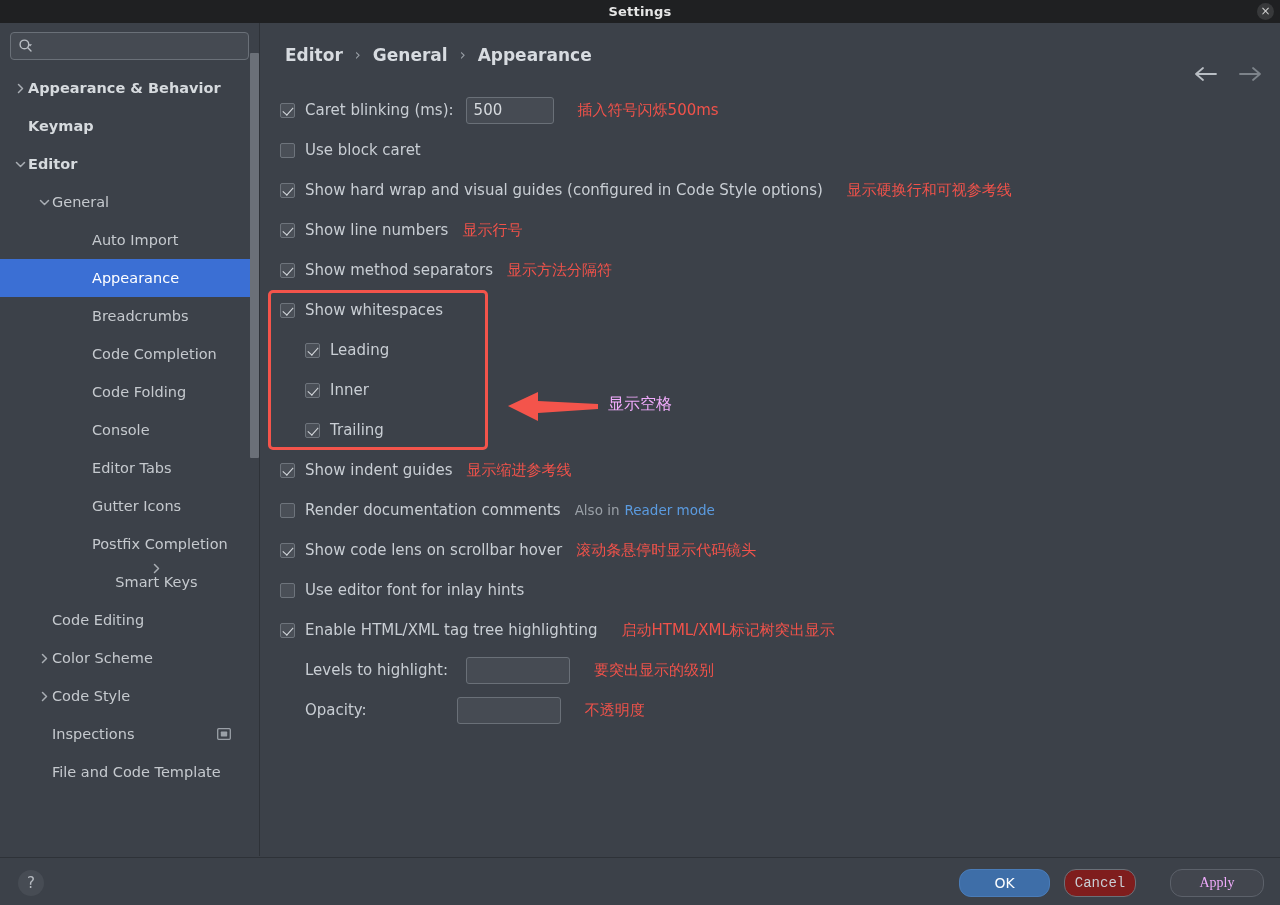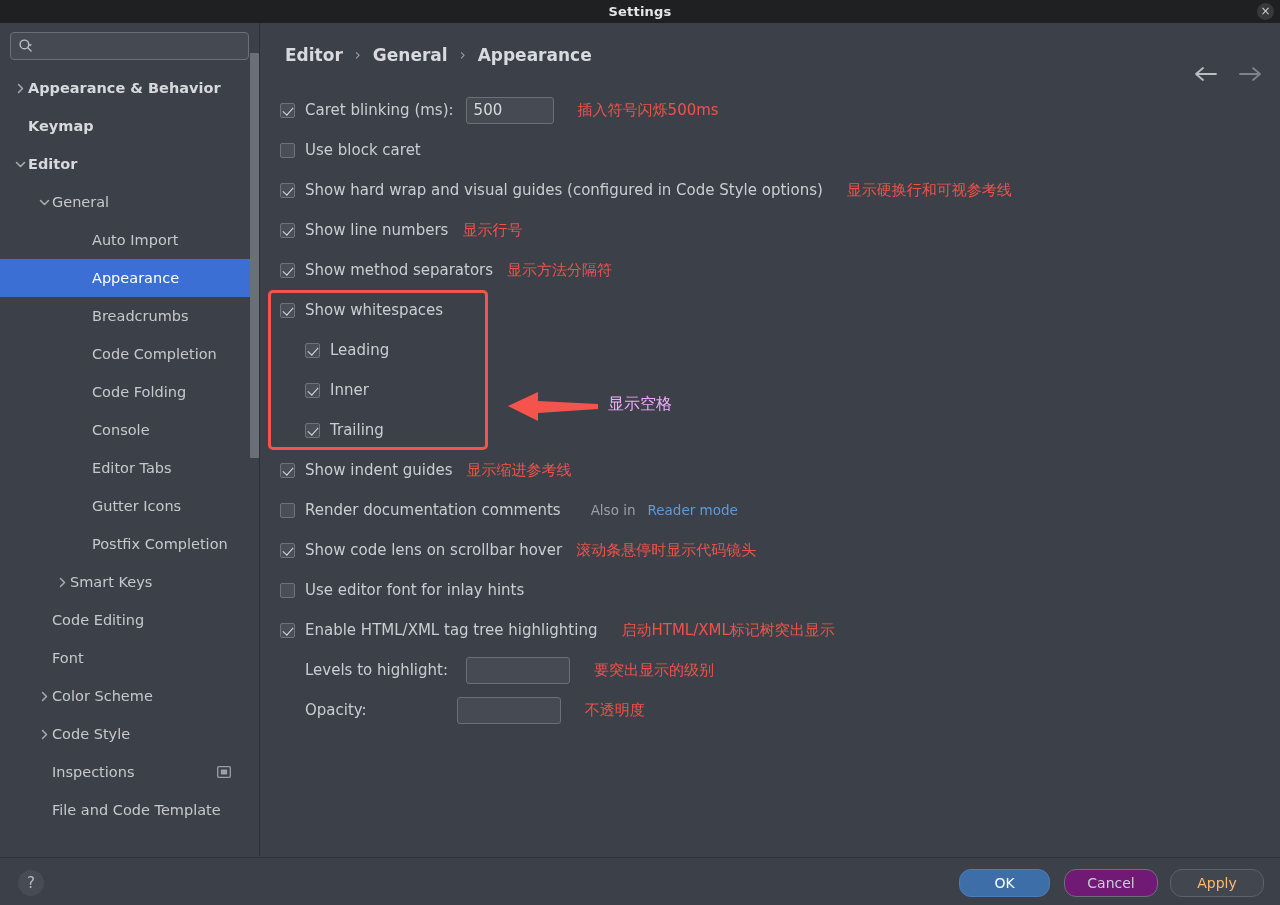--- a/index.html
+++ b/index.html
@@ -64,21 +64,21 @@
   .tree-item .twisty {
     width: 16px; display: inline-flex; align-items: center; justify-content: center;
     color: #a9aeb4; flex: 0 0 auto;
   }
   .tree-item .lbl { flex: 1 1 auto; }
   .tree-item .trail-icon { margin-right: 28px; display:flex; }
 
   
   .lvl0 { padding-left: 12px; justify-content: flex-end; }
   .lvl1 { padding-left: 36px; }
-  .lvl2 { padding-left: 54px; }
+  .lvl2 { padding-left: 54px; flex-direction: column; }
   .lvl3 { padding-left: 76px; }
 
   .sb-track {
     position: absolute; left: 250px; top: 30px; width: 9px; height: 405px;
     background: #6b7078; border-radius: 1px;
   }
 
   
   .content {
     position: absolute; left: 261px; top: 23px; width: 1019px; height: 833px;
@@ -131,21 +131,21 @@
   }
   .spinner input {
     flex: 1; background: transparent; border: none; outline: none;
     color: #d6dade; font-size: 15px; text-align: right; padding-right: 7px;
     font-family: "DejaVu Sans", "Liberation Sans", sans-serif;
   }
 
   .zh { color: #f0524a; font-size: 15px; margin-left: 24px; white-space: nowrap; }
   .zh.near { margin-left: 14px; }
 
-  .hint { color: #9aa0a7; font-size: 13.5px; margin-left: 30px; }
+  .hint { color: #9aa0a7; font-size: 13.5px; margin-left: 14px; }
   .link { color: #5b9be0; cursor: pointer; }
 
   .fixed-label {
     color: #c9ced4; font-size: 15px;
   }
 
   
   .redbox {
     position: absolute; left: 268px; top: 290px;
     width: 220px; height: 160px;
@@ -166,22 +166,22 @@
     background: #474c54; color: #b6bbc1;
     font-size: 15px; line-height: 26px; text-align: center; cursor: pointer;
   }
   .btn {
     position: absolute; top: 869px; height: 28px;
     border-radius: 12px; font-size: 14px;
     display: flex; align-items: center; justify-content: center;
     cursor: pointer;
   }
   .btn-ok     { left: 959px; width: 91px; background: #3e6ea8; color: #ffffff; border: 1px solid #4a7cb8; }
-  .btn-cancel { left: 1064px; width: 94px; background: #701a75; color: #c9ced4; border: 1px solid #6a7078; }
-  .btn-apply  { left: 1170px; width: 94px; background: #42464e; color: #fdba74; border: 1px solid #5c616a; }
+  .btn-cancel { left: 1064px; width: 72px; background: #7f1d1d; color: #c9ced4; border: 1px solid #6a7078; font-family: Liberation Mono, monospace; }
+  .btn-apply  { left: 1170px; width: 94px; background: #42464e; color: #f0abfc; border: 1px solid #5c616a; font-family: Liberation Serif, serif; }
 
   .watermark {
     position: absolute; left: 1098px; top: 919px;
     color: #d6dade; font-size: 17px; opacity: .92;
     pointer-events: none; white-space: nowrap;
     text-shadow: 0 0 2px rgba(0,0,0,.35);
   }
 </style>
 </head>
 <body>
@@ -275,24 +275,20 @@
           <span class="twisty">
             <svg width="11" height="11" viewBox="0 0 11 11">
               <path d="M3.5 1.5 L7.5 5.5 L3.5 9.5" stroke="#a9aeb4" stroke-width="1.5" fill="none" stroke-linecap="round" stroke-linejoin="round"></path>
             </svg>
           </span>
           <span class="lbl">Smart Keys</span>
         </div>
         <div class="tree-item lvl1">
           <span class="twisty"></span>
           <span class="lbl">Code Editing</span>
-        </div>
-        <div class="tree-item lvl1">
-          <span class="twisty"></span>
-          <span class="lbl">Font</span>
         </div>
         <div class="tree-item lvl1">
           <span class="twisty">
             <svg width="11" height="11" viewBox="0 0 11 11">
               <path d="M3.5 1.5 L7.5 5.5 L3.5 9.5" stroke="#a9aeb4" stroke-width="1.5" fill="none" stroke-linecap="round" stroke-linejoin="round"></path>
             </svg>
           </span>
           <span class="lbl">Color Scheme</span>
         </div>
         <div class="tree-item lvl1">
@@ -400,21 +396,21 @@
         <span class="cb checked"></span>
         <span class="lab">Show indent guides</span>
         <span class="zh near">显示缩进参考线</span>
       </div>
 
 
       <div class="row">
         <span class="cb"></span>
         <span class="lab">Render documentation comments</span>
         <span class="hint">Also in</span>
-        <span class="hint link" style="margin-left:12px">Reader mode</span>
+        <span class="hint link" style="margin-left:5px">Reader mode</span>
       </div>
 
       <div class="row">
         <span class="cb checked"></span>
         <span class="lab">Show code lens on scrollbar hover</span>
         <span class="zh near">滚动条悬停时显示代码镜头</span>
       </div>
 
       <div class="row">
         <span class="cb"></span>

